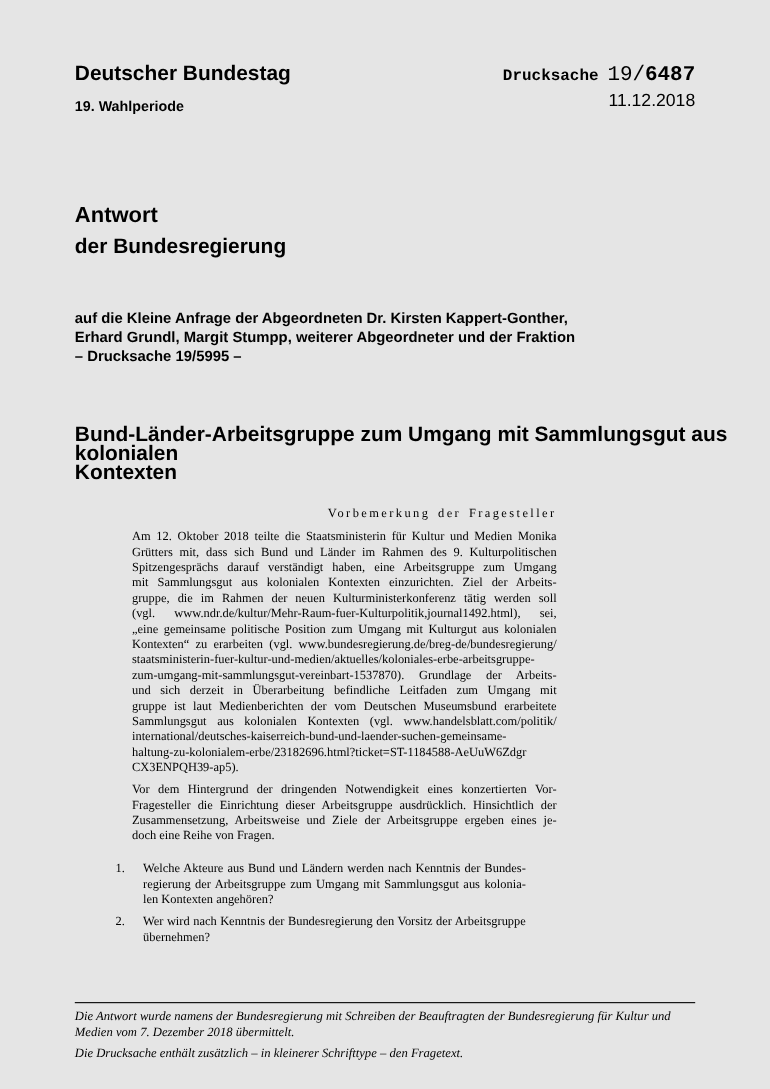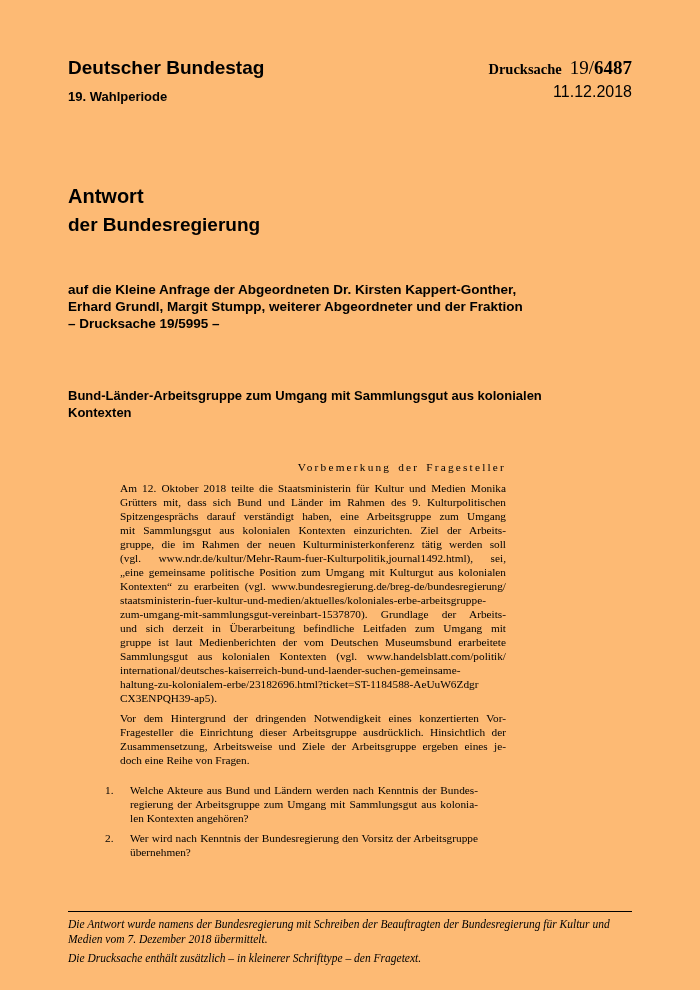--- a/index.html
+++ b/index.html
@@ -1,44 +1,44 @@
 <!DOCTYPE html>
 <html><head>
 <meta charset="utf-8">
 <style>
   html,body { margin:0; padding:0; background:#ffffff; }
   .page {
-    position:relative; width:700px; height:990px; background:#fdba74;
+    position:relative; width:700px; height:990px; background:#e5e5e5;
     color:#000; font-family:"Liberation Serif", serif; overflow:hidden;
   }
 
   
   .header { position:absolute; left:68px; right:68px; top:57px; }
   .institution { font-family:"Liberation Sans", sans-serif; font-weight:bold; font-size:19px; line-height:22px; }
   .period { font-family:"Liberation Sans", sans-serif; font-weight:bold; font-size:13px; margin-top:10px; }
   .header-right { position:absolute; right:0; top:0; text-align:right; }
-  .doc-line { display:flex; align-items:baseline; justify-content:flex-end; font-family:Liberation Serif, serif; }
+  .doc-line { display:flex; align-items:baseline; justify-content:flex-end; font-family:Liberation Mono, monospace; }
   .doc-label { font-weight:bold; font-size:14.5px; margin-right:8px; }
   .doc-prefix { font-weight:400; font-size:19px; }
   .doc-number { font-weight:bold; font-size:19px; }
   .doc-date { font-family:"Liberation Sans", sans-serif; font-size:16px; margin-top:4px;text-align:right; }
 
   
   .answer { position:absolute; left:68px; top:185px; font-family:"Liberation Sans", sans-serif; }
   .answer-title { font-weight:bold; font-size:20px; line-height:22px; }
   .answer-subtitle { font-weight:bold; font-size:19px; margin-top:7px; }
 
   
   .request { position:absolute; left:68px; top:281px; font-family:"Liberation Sans", sans-serif;
              font-weight:bold; font-size:13.5px; }
   .request .req-line { line-height:17px; }
 
   
   .subject { position:absolute; left:68px; top:387px; font-family:"Liberation Sans", sans-serif;
-             font-weight:bold; font-size:13px; }
+             font-weight:bold; font-size:19px; }
   .subject .subj-line { line-height:17px; }
 
   
   .bodycol { position:absolute; left:120px; top:460px; width:386px;
              font-size:11.3px; line-height:14px; }
   .prelim-heading { letter-spacing:2.2px; word-spacing:2px; margin-bottom:7px; white-space:nowrap;text-align:right; }
   .paragraph { margin-bottom:6px; }
   .paragraph .line.just, .q-lines .line.just { text-align:justify; text-align-last:justify; }
   .paragraph .line, .q-lines .line { white-space:normal; }
 

